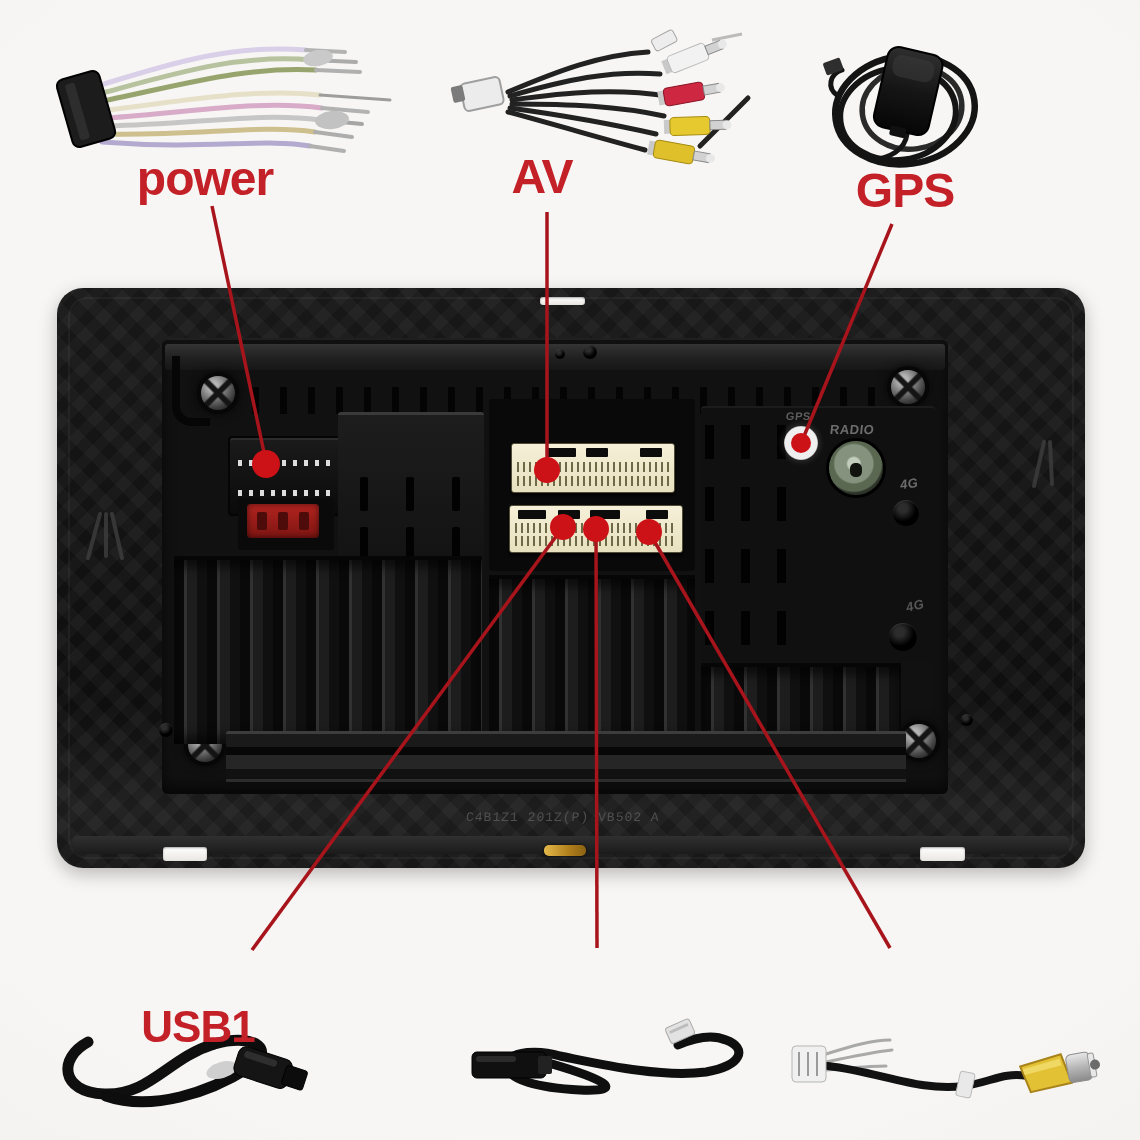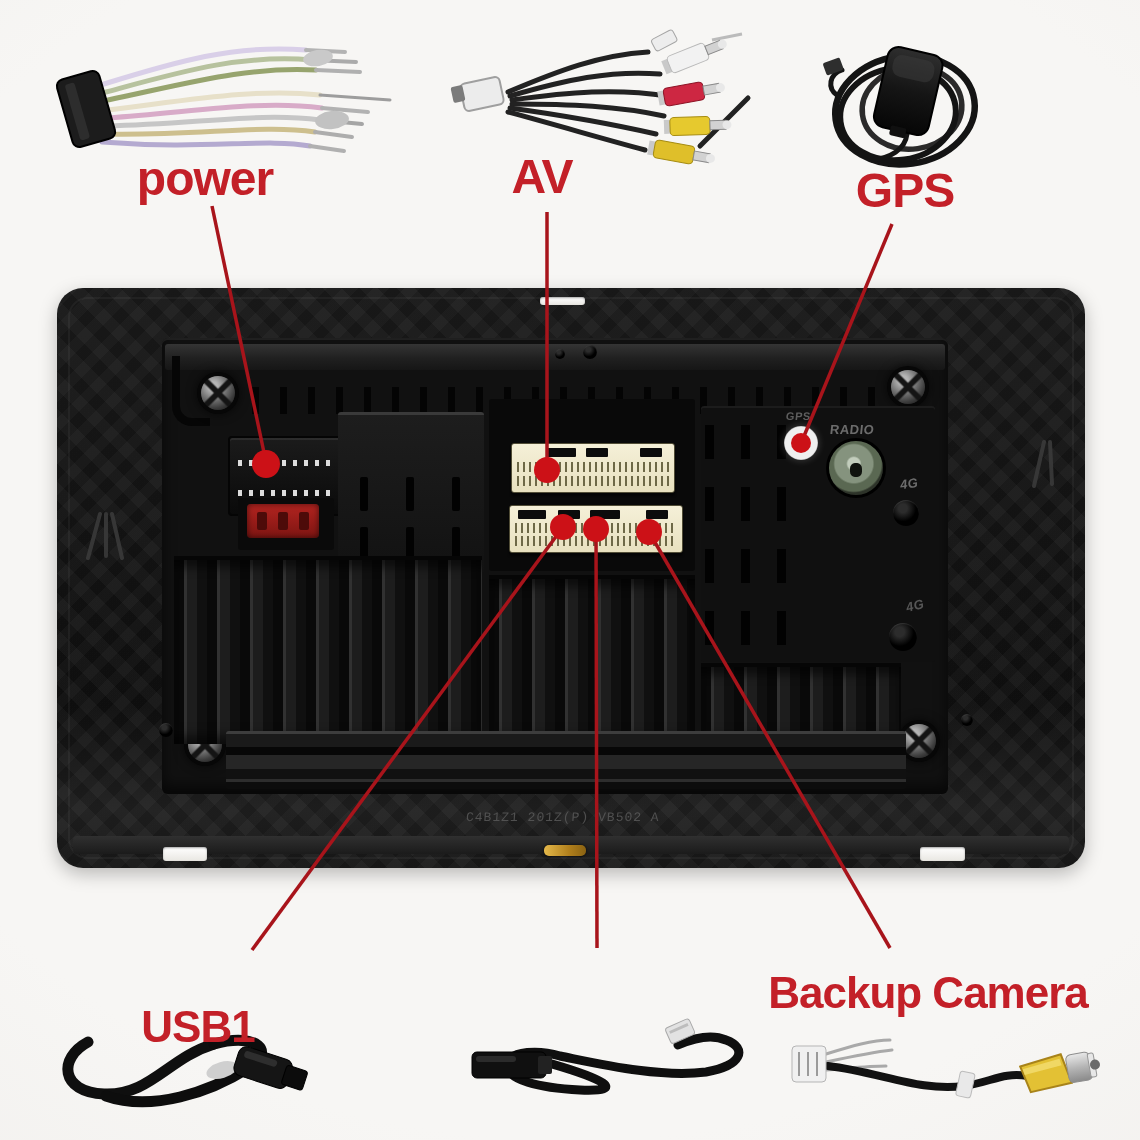--- a/index.html
+++ b/index.html
@@ -318,21 +318,20 @@
 
     <div class="white-slot" style="left:483px;top:9px;width:45px;height:8px;"></div>
     <div class="white-slot" style="left:106px;top:559px;width:44px;height:14px;"></div>
     <div class="white-slot" style="left:863px;top:559px;width:45px;height:14px;"></div>
   </div>
 
   <div class="callout big" style="left:482px;top:153px;width:120px;">AV</div>
   <div class="callout big" style="left:130px;top:155px;width:150px;">power</div>
   <div class="callout big" style="left:835px;top:167px;width:140px;">GPS</div>
   <div class="callout small" style="left:123px;top:1005px;width:150px;">USB1</div>
-  <div class="callout small" style="left:758px;top:971px;width:340px;">Backup Camera</div>
 
   <svg class="layer-annot" width="1140" height="1140" viewBox="0 0 1140 1140">
     <g stroke="#3c3c3c" stroke-width="4" opacity=".85" stroke-linecap="round">
       <path d="M88,558 L100,514"></path>
         <path d="M106,556 L106,514"></path>
         <path d="M122,558 L112,514"></path>
       <path d="M1034,486 L1044,442"></path>
         <path d="M1052,484 L1050,442"></path>
     </g>
     <g stroke-width="3.5">

